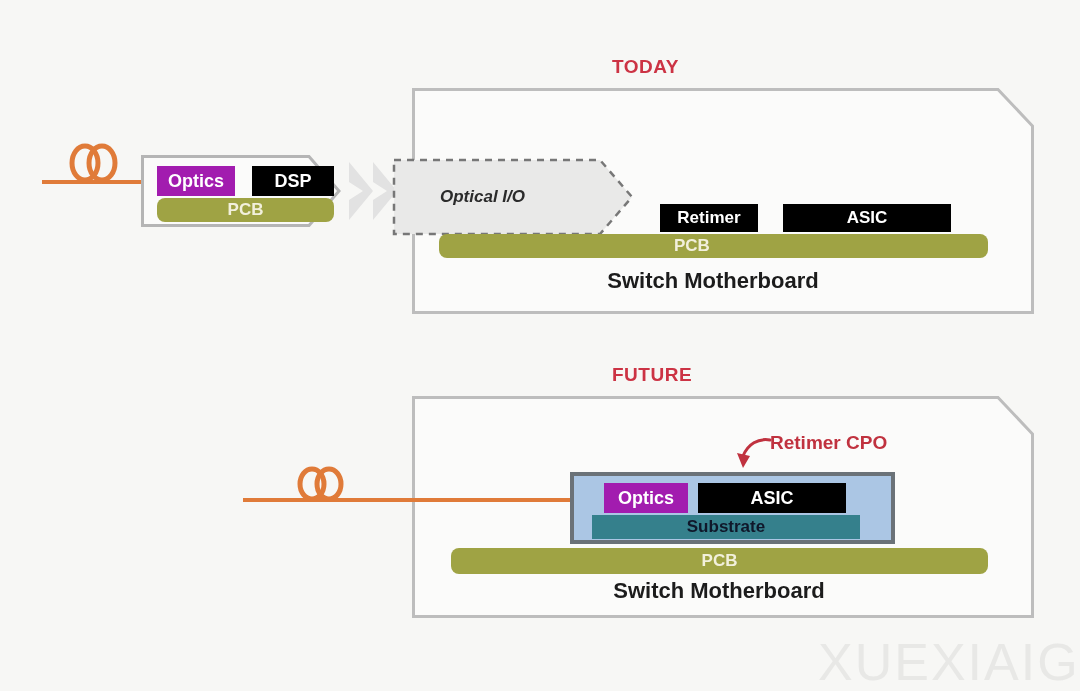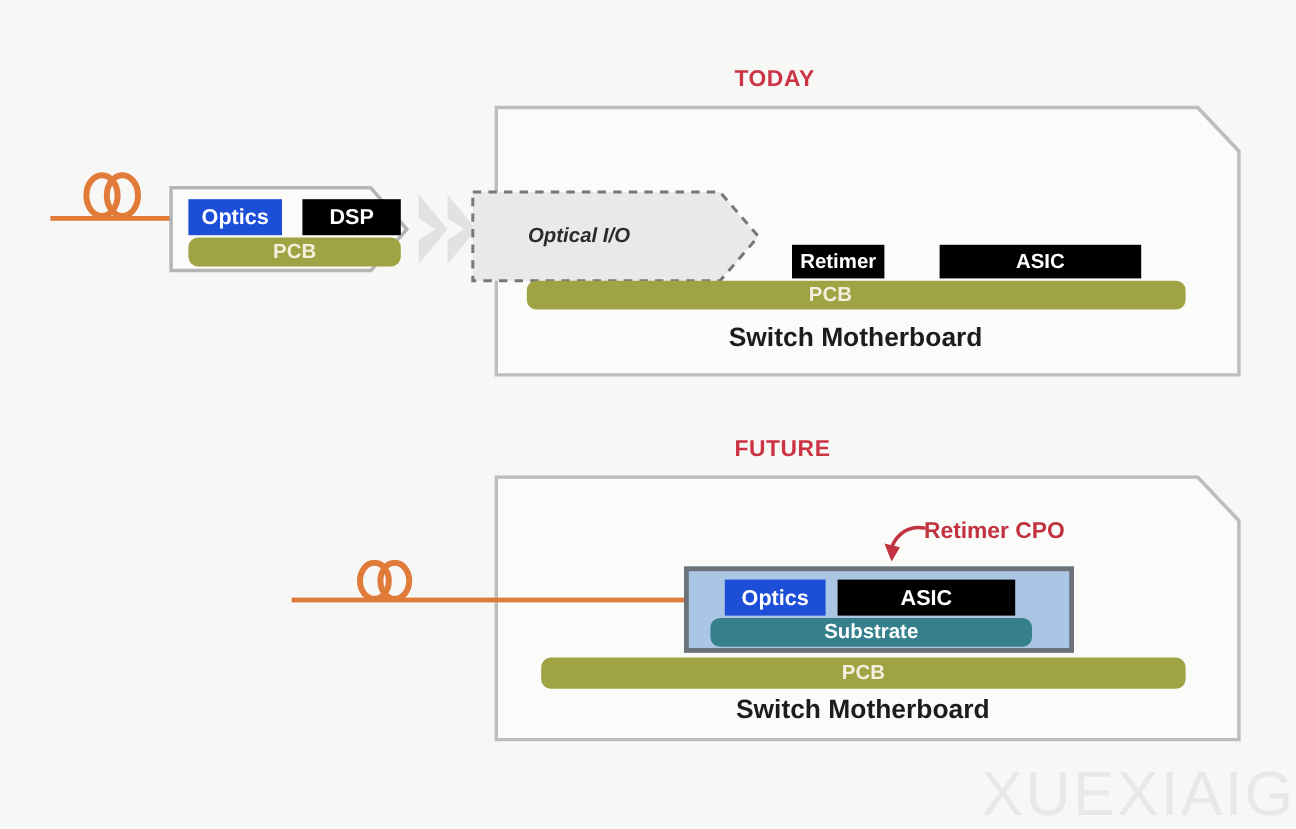--- a/index.html
+++ b/index.html
@@ -52,23 +52,23 @@
   .blk {
     position: absolute;
     display: flex;
     align-items: center;
     justify-content: center;
     font-weight: bold;
     white-space: nowrap;
     box-sizing: border-box;
   }
   .blk-black { background: #000000; color: #ffffff; }
-  .blk-orange { background: #1d4ed8; color: #ffffff; }
+  .blk-orange { background: #a21caf; color: #ffffff; }
   .blk-olive  { background: #9fa344; color: #f2f0dc; border-radius: 8px; }
-  .blk-teal   { background: #35808c; color: #ffffff; border-radius: 8px; }
+  .blk-teal   { background: #35808c; color: #0f172a; }
 
   
   .fiber-line {
     position: absolute;
     background: #e07b39;
     height: 4px;
   }
   .coil { position: absolute; }
 
   
@@ -153,21 +153,21 @@
   </div>
 
   <div class="abs" style="left:392px; top:158px;">
     <svg width="242" height="78" viewBox="0 0 242 78">
       <path d="M2,2 L208,2 L240,39 L208,76 L2,76 Z" fill="#e9e9e8" stroke="#777777" stroke-width="2.5" stroke-dasharray="7,6"></path>
     </svg>
   </div>
 
   <div class="optical-io-label" style="left:440px; top:187px;font-style:italic;">Optical I/O</div>
 
-  <div class="blk blk-black" style="left:660px; top:204px; width:77px; height:28px; font-size:17px;">Retimer</div>
+  <div class="blk blk-black" style="left:660px; top:204px; width:98px; height:28px; font-size:17px;">Retimer</div>
 
   <div class="blk blk-black" style="left:783px; top:204px; width:168px; height:28px; font-size:17px;">ASIC</div>
 
   <div class="blk blk-olive" style="left:439px; top:234px; width:549px; height:24px; font-size:17px; justify-content:flex-start; padding-left:235px;">PCB</div>
 
   <div class="board-label abs" style="left:443px; top:268px; width:540px;">Switch Motherboard</div>
 
   <div class="section-title abs" style="left:612px; top:364px; width:200px;">FUTURE</div>
 
   <div class="panel" style="left:412px; top:396px;">

